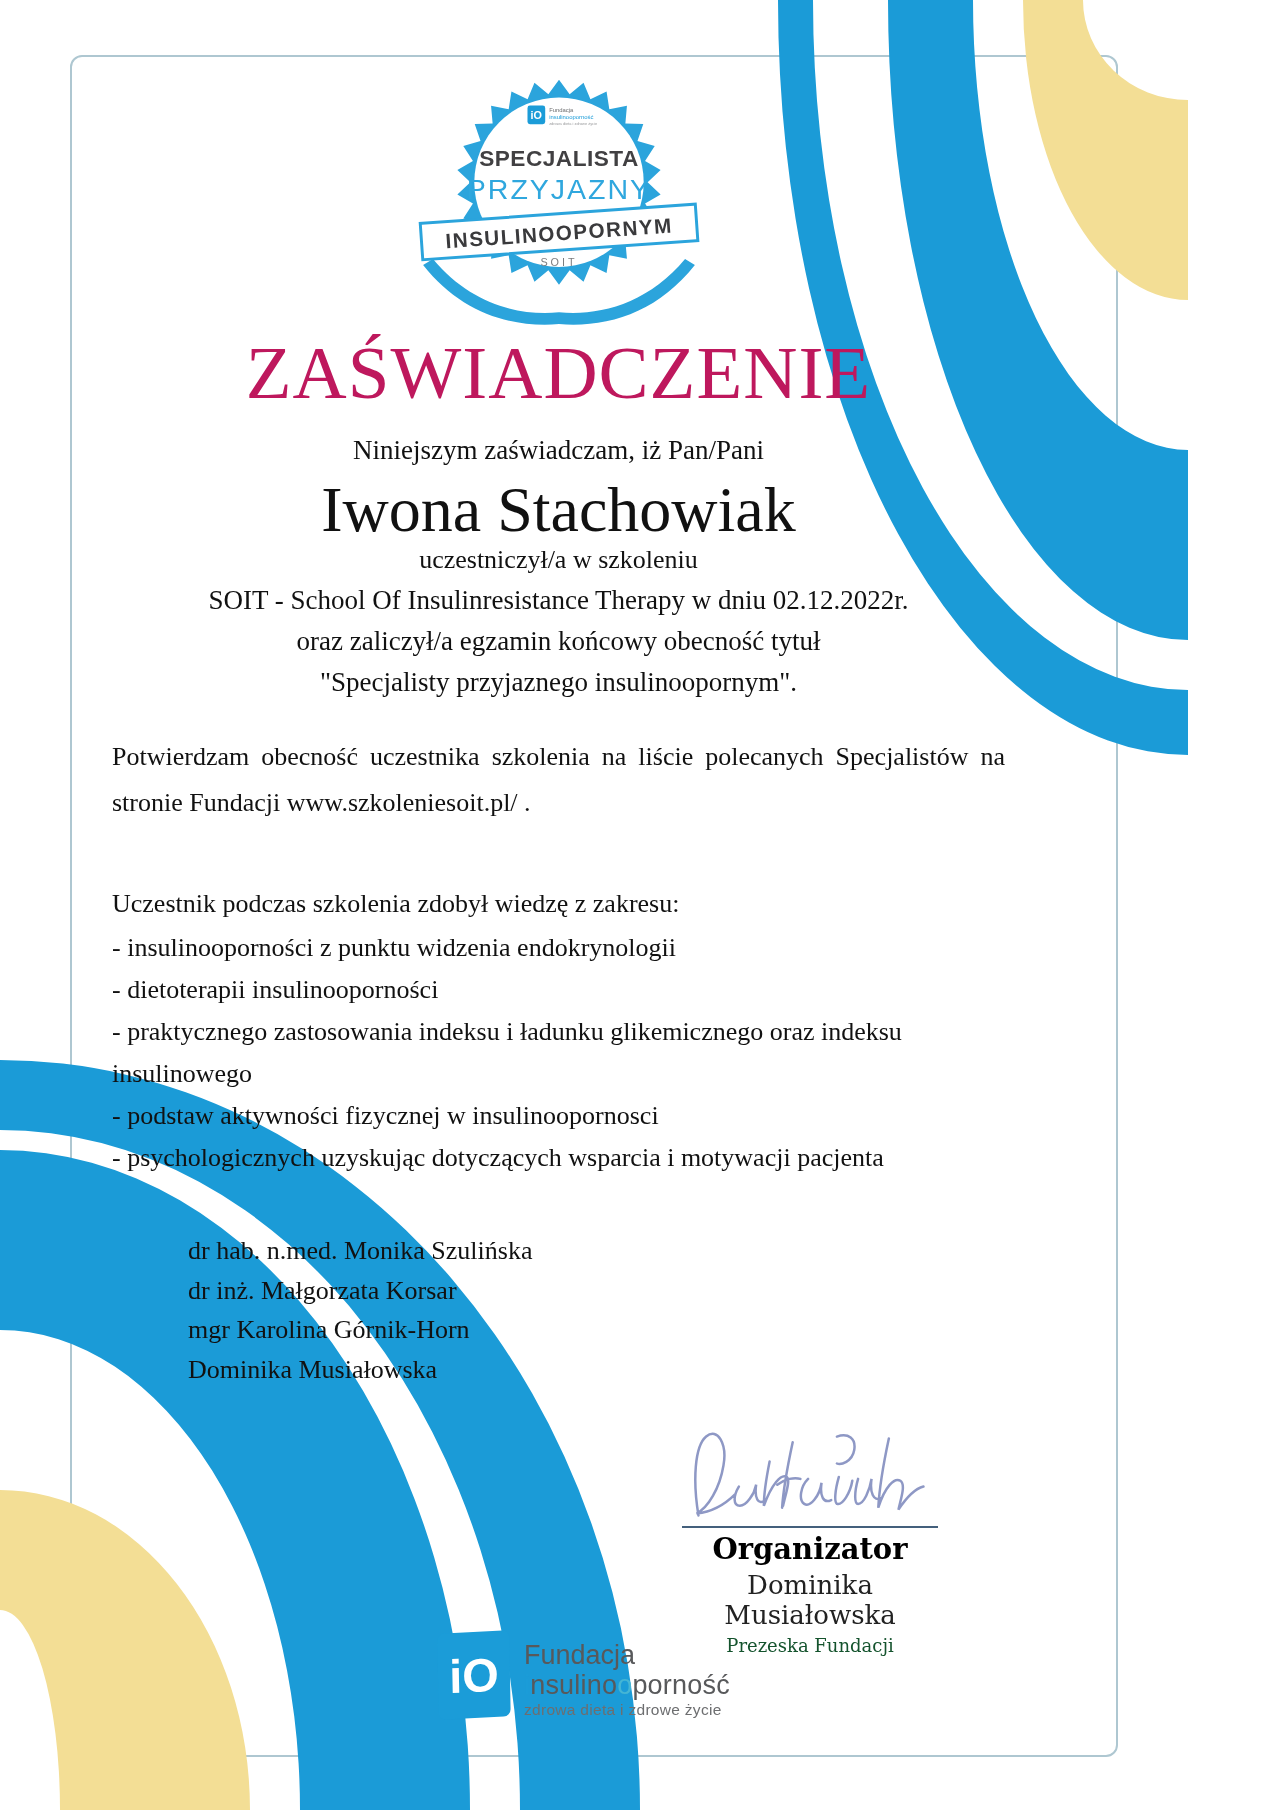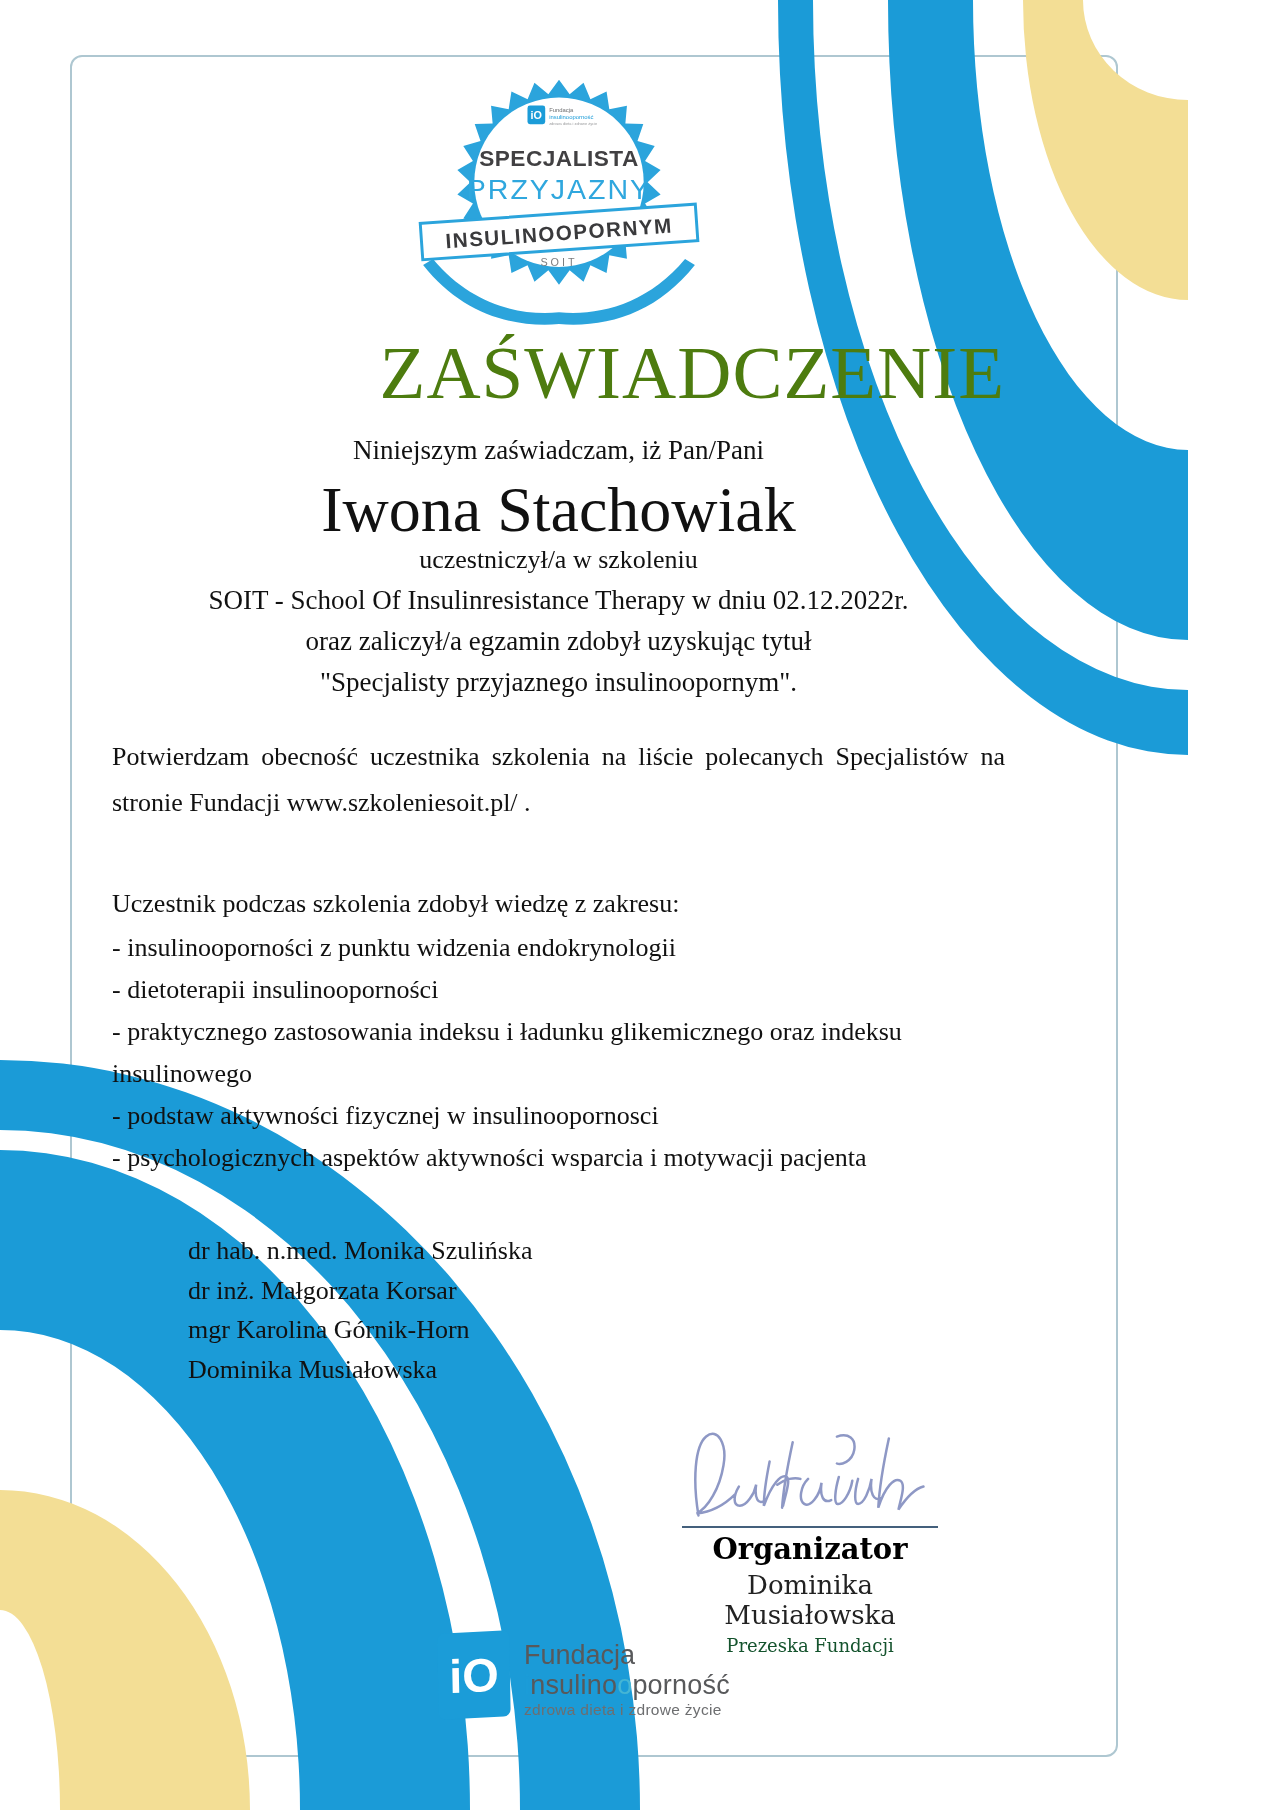--- a/index.html
+++ b/index.html
@@ -12,21 +12,21 @@
     position:absolute;left:70px;right:70px;top:55px;bottom:53px;
     border:2.5px solid #aec7d1;border-radius:12px;z-index:1;
   }
   .corner{position:absolute;z-index:2;}
   .corner-tr{top:0;right:0;}
   .corner-bl{bottom:0;left:0;}
   .content{
     position:absolute;left:112px;width:893px;top:0;z-index:3;text-align:center;
   }
   .badge-wrap{margin:70px auto 0;width:300px;height:258px;}
-  .cert-title{margin:4px 0 0;font-size:75px;line-height:1.08;font-weight:400;letter-spacing:1px;color:#4d7c0f;text-align:right;}
+  .cert-title{margin:4px 0 0;font-size:75px;line-height:1.08;font-weight:400;letter-spacing:1px;color:#be185d;}
   .intro{margin:22px 0 0;font-size:27px;}
   .participant{margin:10px 0 0;font-size:64px;line-height:1.05;}
   .sub1{margin:2px 0 0;font-size:26px;}
   .subline{margin:10px 0 0;font-size:27px;}
   .confirm{margin:36px 0 0;font-size:26px;line-height:1.78;text-align:justify;}
   .kheading{margin:62px 0 0;font-size:26px;text-align:left;}
   .kitem{font-size:26px;line-height:1.62;text-align:left;}
   .kitem.first{margin-top:8px;}
   .trainers{margin:52px 0 0 76px;text-align:left;font-size:26px;line-height:1.52;}
   .sign-block{position:absolute;left:676px;top:1422px;width:268px;z-index:3;text-align:center;
@@ -99,31 +99,31 @@
     </div>
 
     <h1 class="cert-title">ZAŚWIADCZENIE</h1>
 
     <p class="intro">Niniejszym zaświadczam, iż Pan/Pani</p>
 
     <div class="participant">Iwona Stachowiak</div>
 
     <p class="sub1">uczestniczył/a w szkoleniu</p>
     <p class="subline">SOIT - School Of Insulinresistance Therapy w dniu 02.12.2022r.</p>
-    <p class="subline">oraz zaliczył/a egzamin zdobył uzyskując tytuł</p>
+    <p class="subline">oraz zaliczył/a egzamin końcowy obecność tytuł</p>
     <p class="subline">"Specjalisty przyjaznego insulinoopornym".</p>
 
     <p class="confirm">Potwierdzam obecność uczestnika szkolenia na liście polecanych Specjalistów na stronie Fundacji www.szkoleniesoit.pl/ .</p>
 
     <p class="kheading">Uczestnik podczas szkolenia zdobył wiedzę z zakresu:</p>
     <div class="kitem first">- insulinooporności z punktu widzenia endokrynologii</div>
     <div class="kitem">- dietoterapii insulinooporności</div>
     <div class="kitem">- praktycznego zastosowania indeksu i ładunku glikemicznego oraz indeksu insulinowego</div>
     <div class="kitem">- podstaw aktywności fizycznej w insulinoopornosci</div>
-    <div class="kitem">- psychologicznych aspektów aktywności wsparcia i motywacji pacjenta</div>
+    <div class="kitem">- psychologicznych uzyskując dotyczących wsparcia i motywacji pacjenta</div>
 
     <div class="trainers">
       <div>dr hab. n.med. Monika Szulińska</div>
       <div>dr inż. Małgorzata Korsar</div>
       <div>mgr Karolina Górnik-Horn</div>
       <div>Dominika Musiałowska</div>
     </div>
   </div>
 
   <div class="sign-block">

